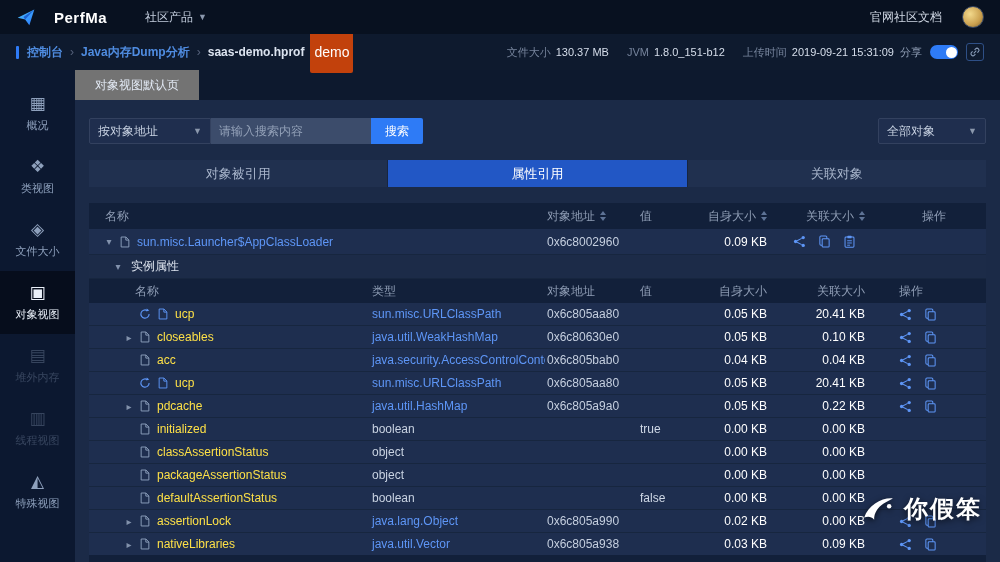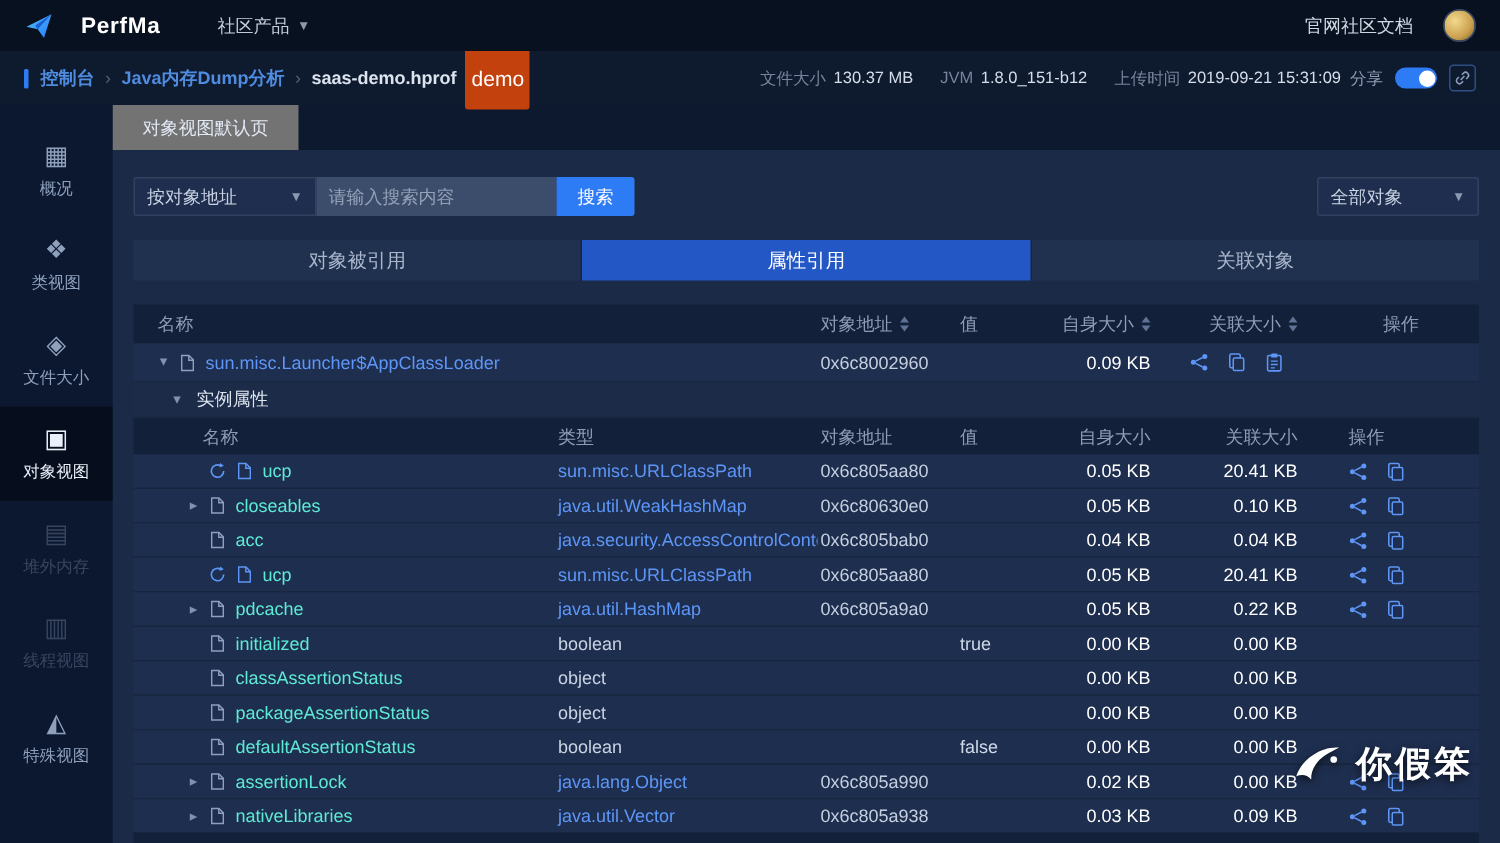--- a/index.html
+++ b/index.html
@@ -80,21 +80,21 @@
 
   .sort{display:inline-flex;flex-direction:column;margin-left:5px}
   .sort i{display:block;width:0;height:0;border-left:3.5px solid transparent;border-right:3.5px solid transparent}
   .sort .up{border-bottom:4px solid #5e7396;margin-bottom:2px}
   .sort .dn{border-top:4px solid #5e7396}
 
   .trow{height:23px;background:#1e2e4f;border-bottom:1px solid #17263f;font-size:12px}
   .trow.tall{height:26px}
   .sectionrow{height:24px;background:#1c2b48;border-bottom:1px solid #17263f;font-size:12px;display:flex;align-items:center;padding-left:23px;color:#dde4ef;gap:7px}
   .caret{width:12px;color:#8292ac;font-size:10px;margin-right:4px;flex:none;text-align:center;cursor:pointer}
-  .nm{color:#5eead4}
+  .nm{color:#fde047}
   .addr{color:#c5cfdf}
   .val{color:#cfd8e6}
   .num{color:#ffffff}
   .link{color:#5e96f7;cursor:pointer}
   .plain{color:#c9d3e2}
 
   .ic{display:inline-flex;width:12px;height:12px;margin-right:6px;color:#8da0bd;flex:none}
   .ic svg{width:100%;height:100%;display:block}
   .ic.blue{color:#5e96f7}
   .ic.op{width:13px;height:13px;margin-right:0;cursor:pointer}

